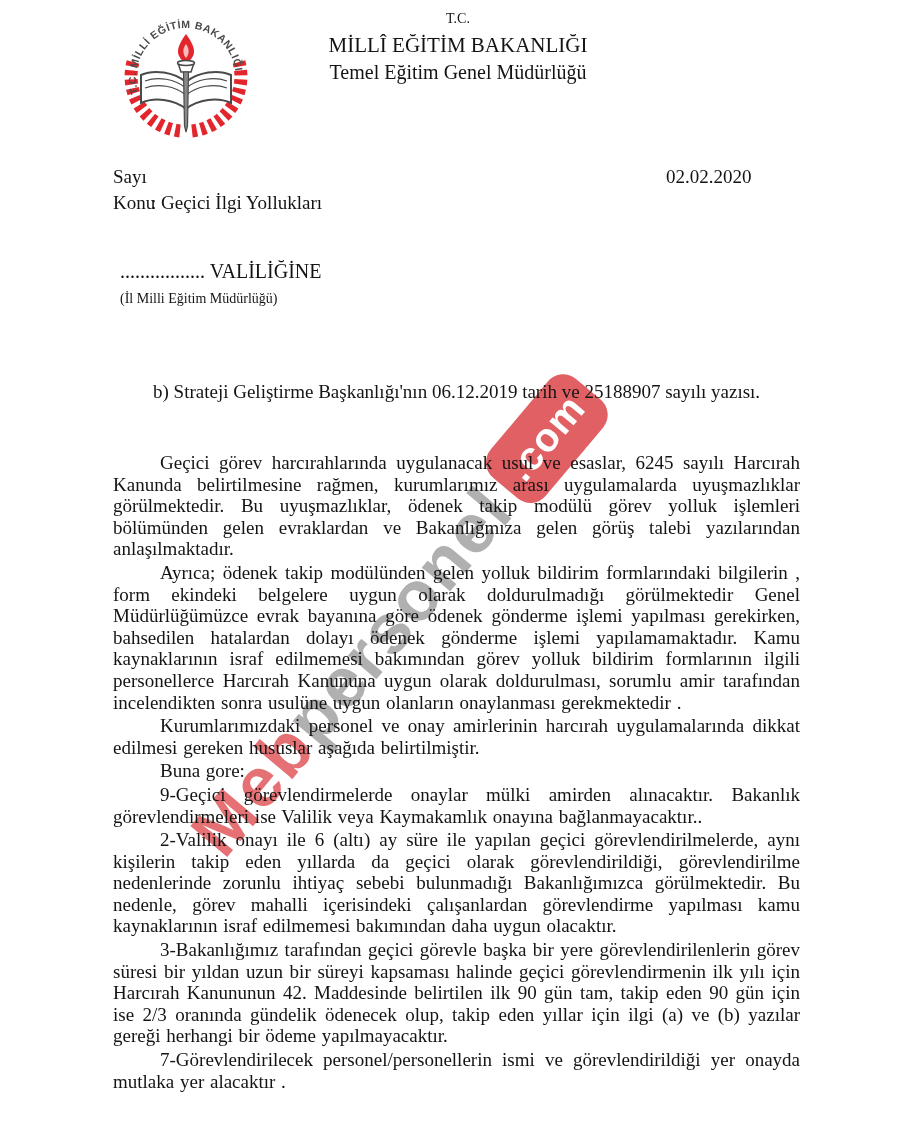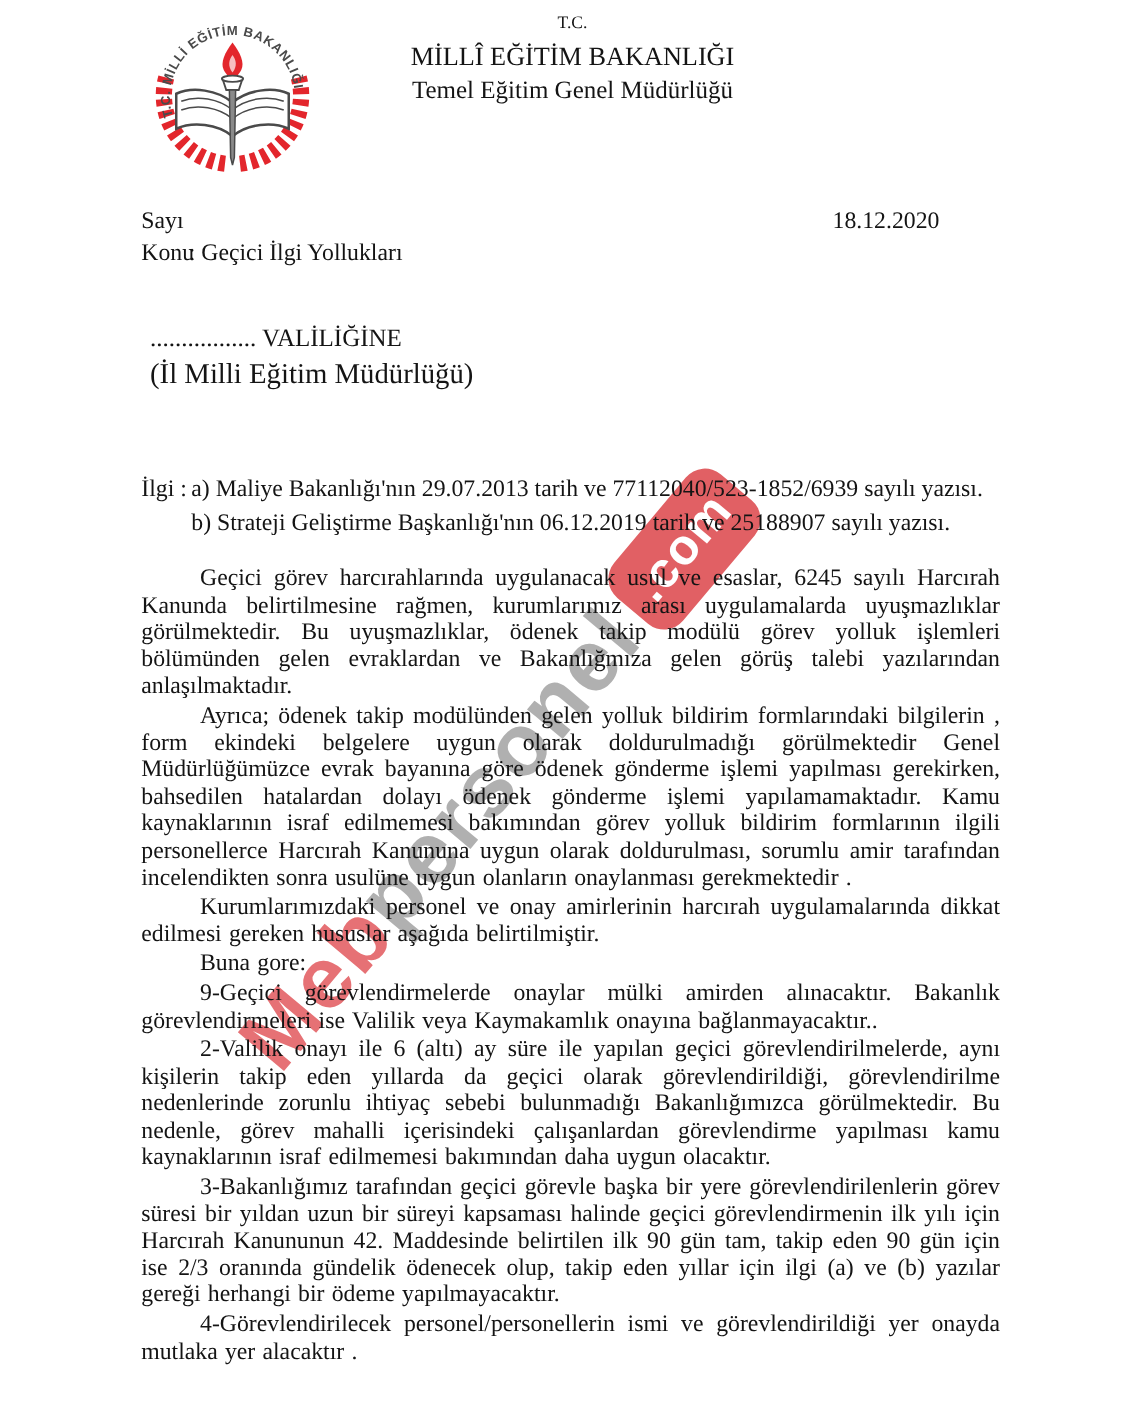--- a/index.html
+++ b/index.html
@@ -18,21 +18,21 @@
 
   
   .meta-block{left:113px;top:164px;font-size:19px;line-height:26px;}
   .meta-row{display:flex;}
   .meta-label{width:38px;flex:none;}
   .date{left:666px;top:164px;font-size:19px;line-height:26px;}
 
   
   .addressee{left:120px;top:257px;width:600px;text-align:left;line-height:28px;}
   .addr1{font-size:20px;}
-  .addr2{font-size:23px;}
+  .addr2{font-size:14px;}
 
   
   .refs{left:113px;top:378px;width:700px;font-size:19px;line-height:27px;}
   .ref-row{display:flex;}
   .ref-label{width:40px;flex:none;white-space:pre;}
   .ref-indent{width:40px;flex:none;}
   .ref-text{flex:1;}
 
   
   .body-text{left:113px;top:452px;width:687px;font-size:19px;line-height:21.6px;
@@ -91,42 +91,38 @@
 
   <div class="abs meta-block">
     <div class="meta-row">
       <span class="meta-label">Sayı</span>
     </div>
     <div class="meta-row">
       <span class="meta-label">Konu</span>
       <span>: Geçici İlgi Yollukları</span>
     </div>
   </div>
-  <div class="abs date">18.12.2020</div>
+  <div class="abs date">02.02.2020</div>
 
   <div class="abs addressee">
     <div class="addr1">................. VALİLİĞİNE</div>
     <div class="addr2">(İl Milli Eğitim Müdürlüğü)</div>
   </div>
 
   <div class="abs refs">
-    <div class="ref-row">
-      <span class="ref-label">İlgi :</span>
-      <span class="ref-text">a) Maliye Bakanlığı'nın 29.07.2013 tarih ve 77112040/523-1852/6939 sayılı yazısı.</span>
-    </div>
     <div class="ref-row">
       <span class="ref-indent"></span>
       <span class="ref-text">b) Strateji Geliştirme Başkanlığı'nın 06.12.2019 tarih ve 25188907 sayılı yazısı.</span>
     </div>
   </div>
 
   <div class="abs body-text">
     <p class="para">Geçici görev harcırahlarında uygulanacak usul ve esaslar, 6245 sayılı Harcırah Kanunda belirtilmesine rağmen, kurumlarımız arası uygulamalarda uyuşmazlıklar görülmektedir. Bu uyuşmazlıklar, ödenek takip modülü görev yolluk işlemleri bölümünden gelen evraklardan ve Bakanlığmıza gelen görüş talebi yazılarından anlaşılmaktadır.</p>
     <p class="para">Ayrıca; ödenek takip modülünden gelen yolluk bildirim formlarındaki bilgilerin , form ekindeki belgelere uygun olarak doldurulmadığı görülmektedir Genel Müdürlüğümüzce evrak bayanına göre ödenek gönderme işlemi yapılması gerekirken, bahsedilen hatalardan dolayı ödenek gönderme işlemi yapılamamaktadır. Kamu kaynaklarının israf edilmemesi bakımından görev yolluk bildirim formlarının ilgili personellerce Harcırah Kanununa uygun olarak doldurulması, sorumlu amir tarafından incelendikten sonra usulüne uygun olanların onaylanması gerekmektedir .</p>
     <p class="para">Kurumlarımızdaki personel ve onay amirlerinin harcırah uygulamalarında dikkat edilmesi gereken hususlar aşağıda belirtilmiştir.</p>
     <p class="para">Buna gore:</p>
     <p class="para">9-Geçici görevlendirmelerde onaylar mülki amirden alınacaktır. Bakanlık görevlendirmeleri ise Valilik veya Kaymakamlık onayına bağlanmayacaktır..</p>
     <p class="para">2-Valilik onayı ile 6 (altı) ay süre ile yapılan geçici görevlendirilmelerde, aynı kişilerin takip eden yıllarda da geçici olarak görevlendirildiği, görevlendirilme nedenlerinde zorunlu ihtiyaç sebebi bulunmadığı Bakanlığımızca görülmektedir. Bu nedenle, görev mahalli içerisindeki çalışanlardan görevlendirme yapılması kamu kaynaklarının israf edilmemesi bakımından daha uygun olacaktır.</p>
     <p class="para">3-Bakanlığımız tarafından geçici görevle başka bir yere görevlendirilenlerin görev süresi bir yıldan uzun bir süreyi kapsaması halinde geçici görevlendirmenin ilk yılı için Harcırah Kanununun 42. Maddesinde belirtilen ilk 90 gün tam, takip eden 90 gün için ise 2/3 oranında gündelik ödenecek olup, takip eden yıllar için ilgi (a) ve (b) yazılar gereği herhangi bir ödeme yapılmayacaktır.</p>
-    <p class="para">4-Görevlendirilecek personel/personellerin ismi ve görevlendirildiği yer onayda mutlaka yer alacaktır .</p>
+    <p class="para">7-Görevlendirilecek personel/personellerin ismi ve görevlendirildiği yer onayda mutlaka yer alacaktır .</p>
   </div>
 
 </div>
 
 </body></html>

